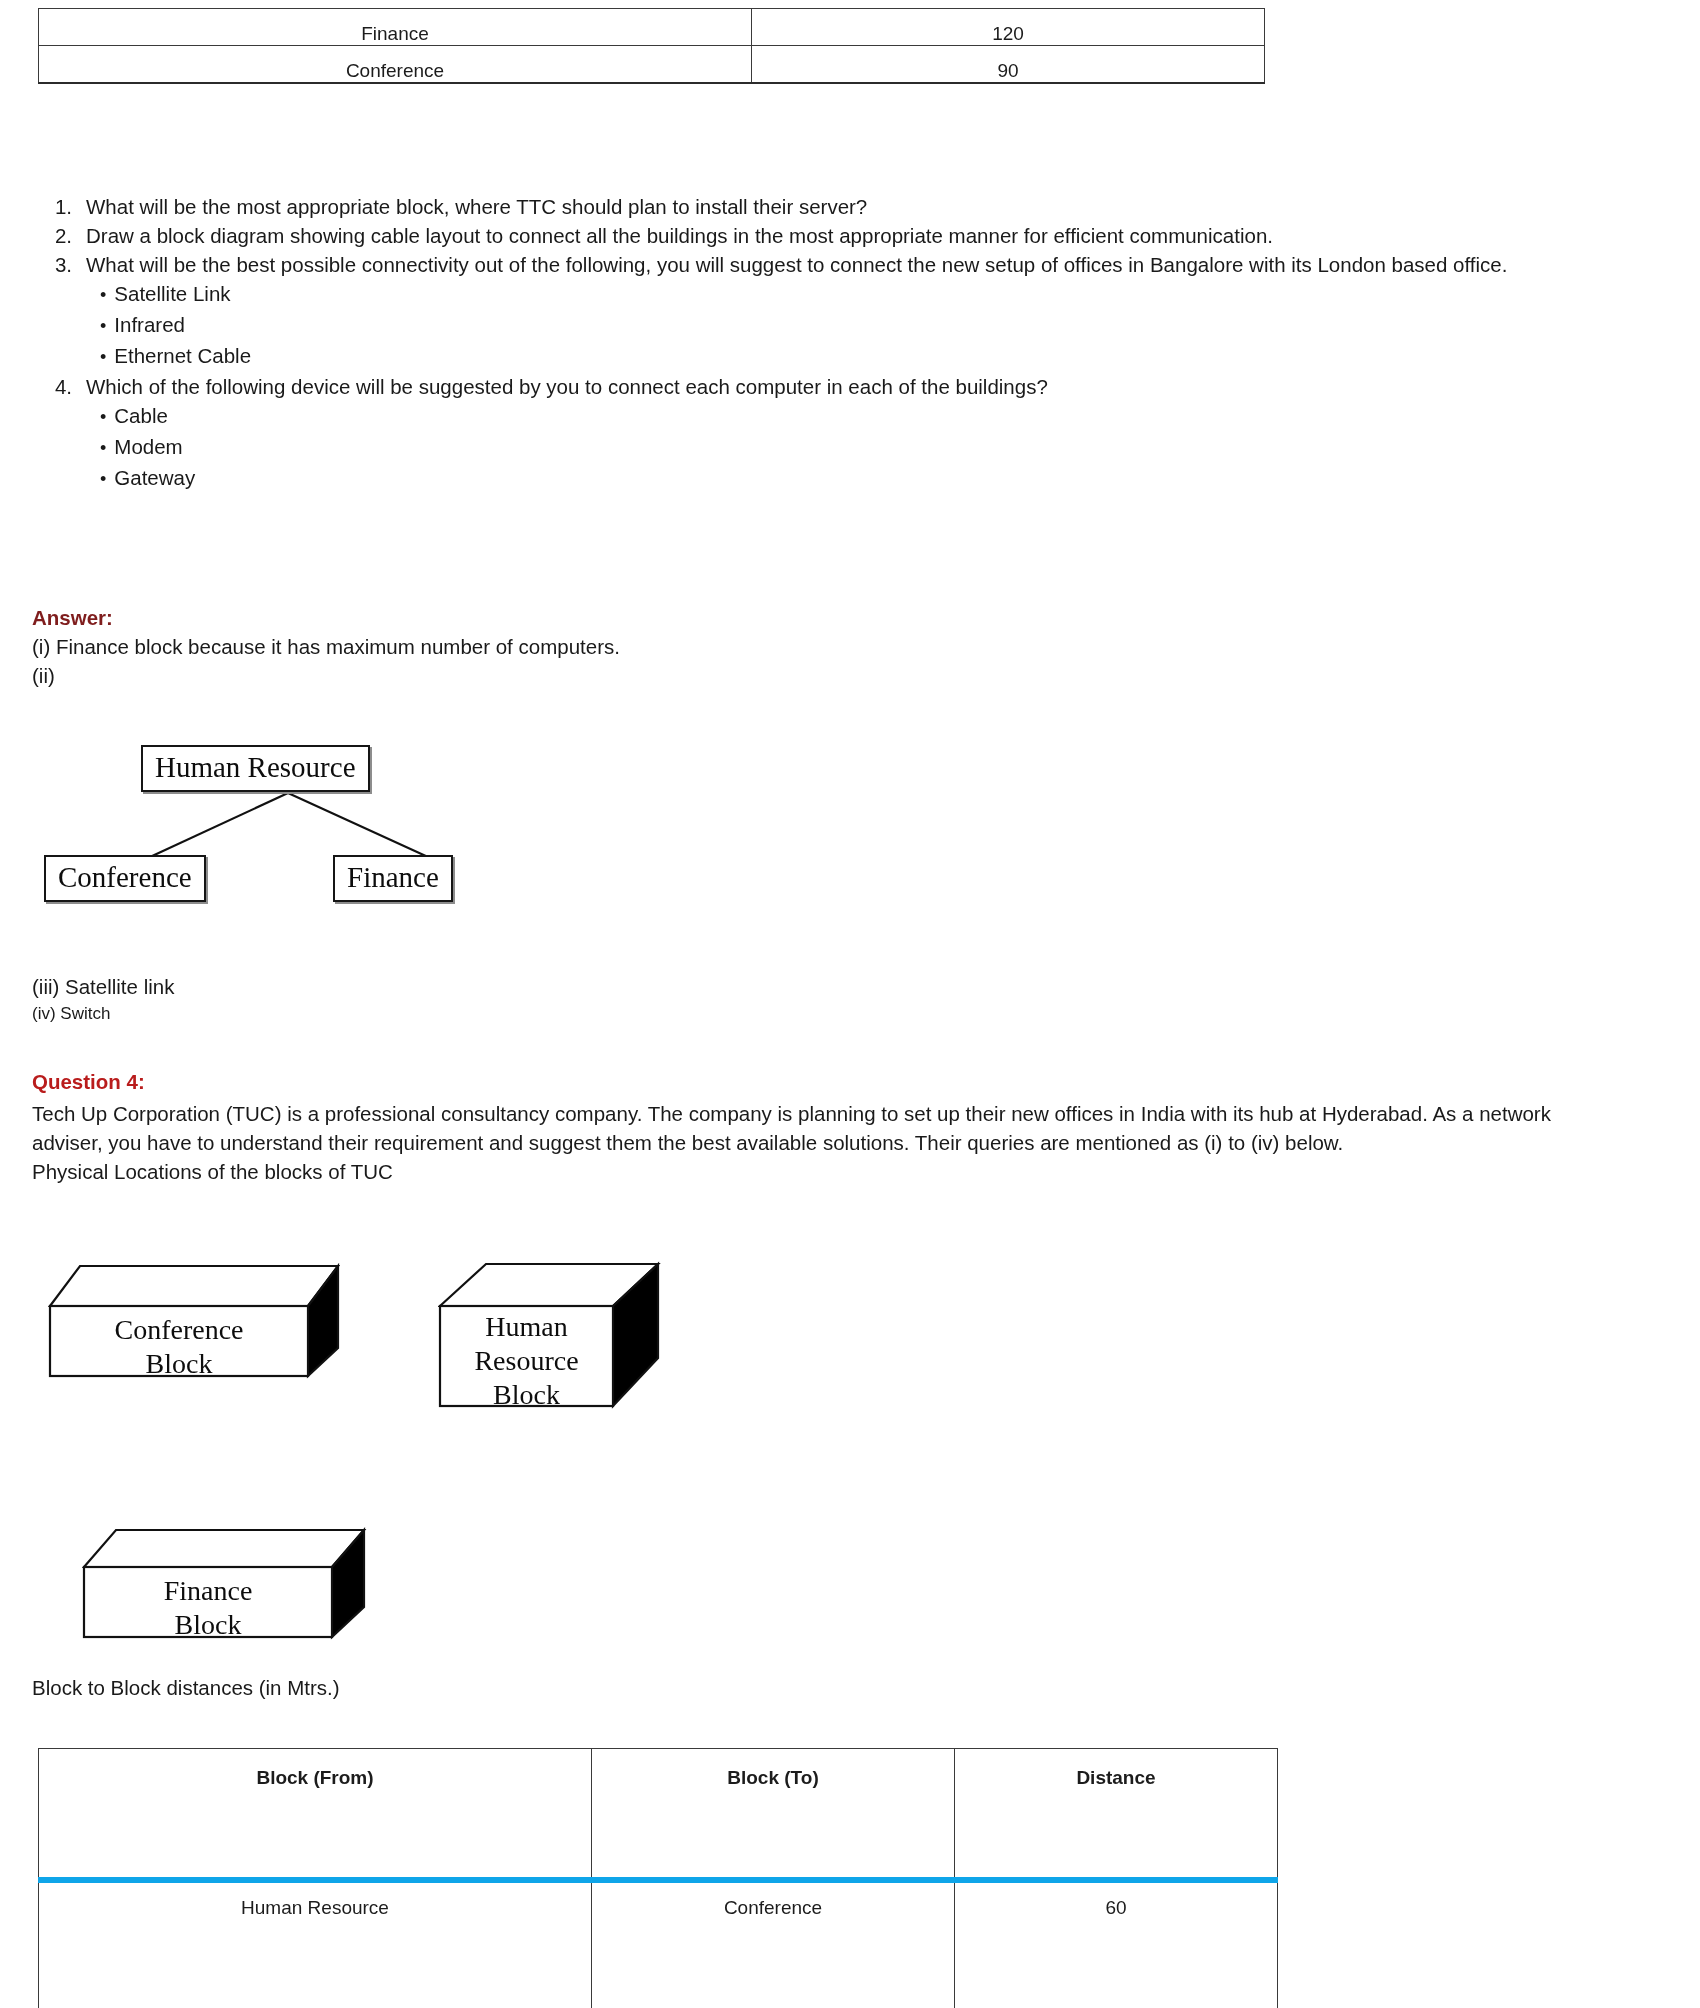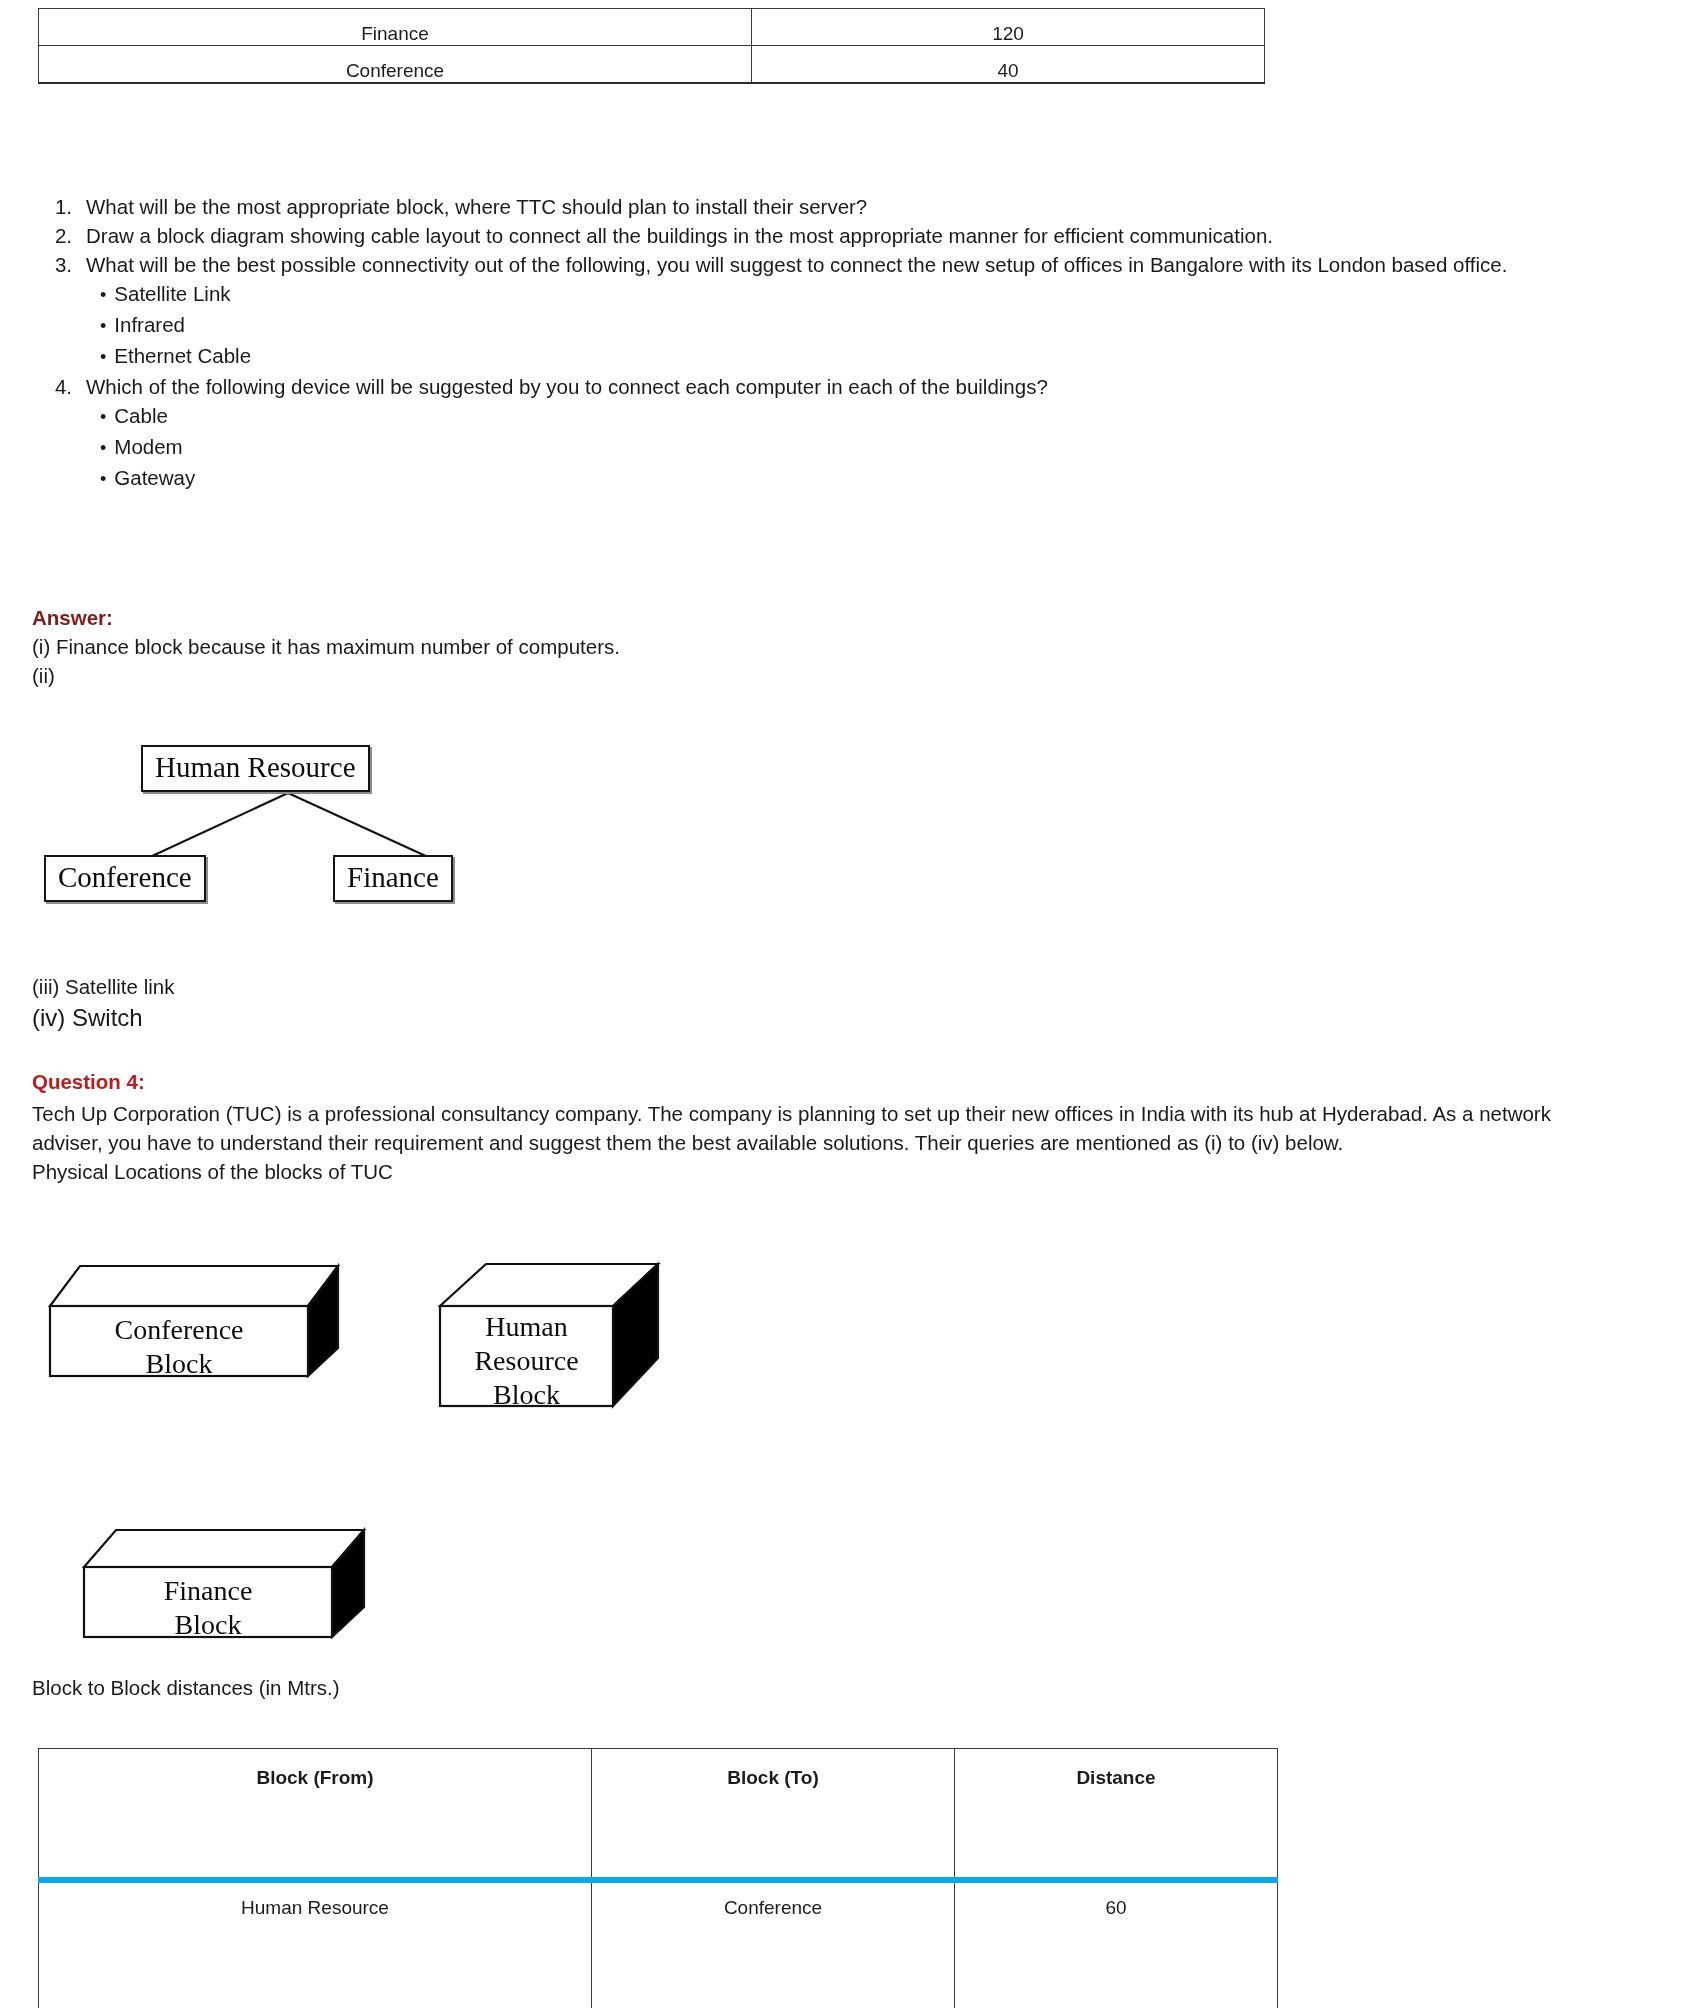--- a/index.html
+++ b/index.html
@@ -137,21 +137,21 @@
   .ans-iii {
     position: absolute;
     left: 32px;
     top: 975px;
     font-size: 20.5px;
   }
   .ans-iv {
     position: absolute;
     left: 32px;
     top: 1004px;
-    font-size: 24px;
+    font-size: 17px;
   }
 
   
   .q4-head {
     position: absolute;
     left: 32px;
     top: 1070px;
     font-size: 20.5px;
     font-weight: bold;
     color: #b91c1c;
@@ -224,21 +224,21 @@
 <div class="page">
 
   <table class="doc-table" id="top-table">
     <tbody>
       <tr class="r1">
         <td class="c1">Finance</td>
         <td class="c2">120</td>
       </tr>
       <tr class="r2">
         <td class="c1">Conference</td>
-        <td class="c2">40</td>
+        <td class="c2">90</td>
       </tr>
     </tbody>
   </table>
 
   <div class="qlist">
 
     <div class="qrow">
       <span class="qnum">1.</span>
       <span class="qtext">What will be the most appropriate block, where TTC should plan to install their server?</span>
     </div>

